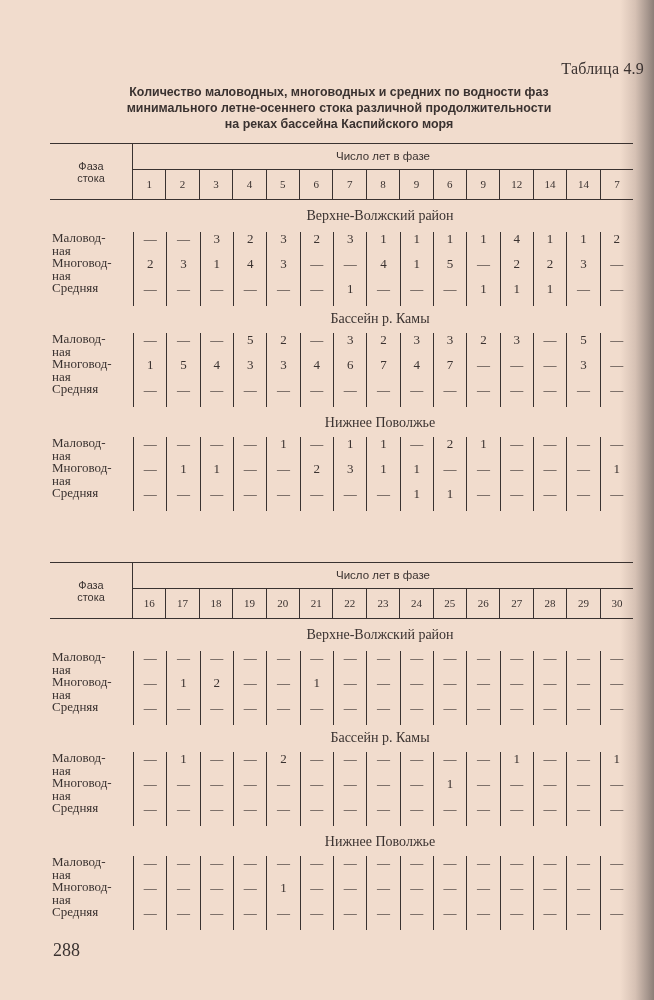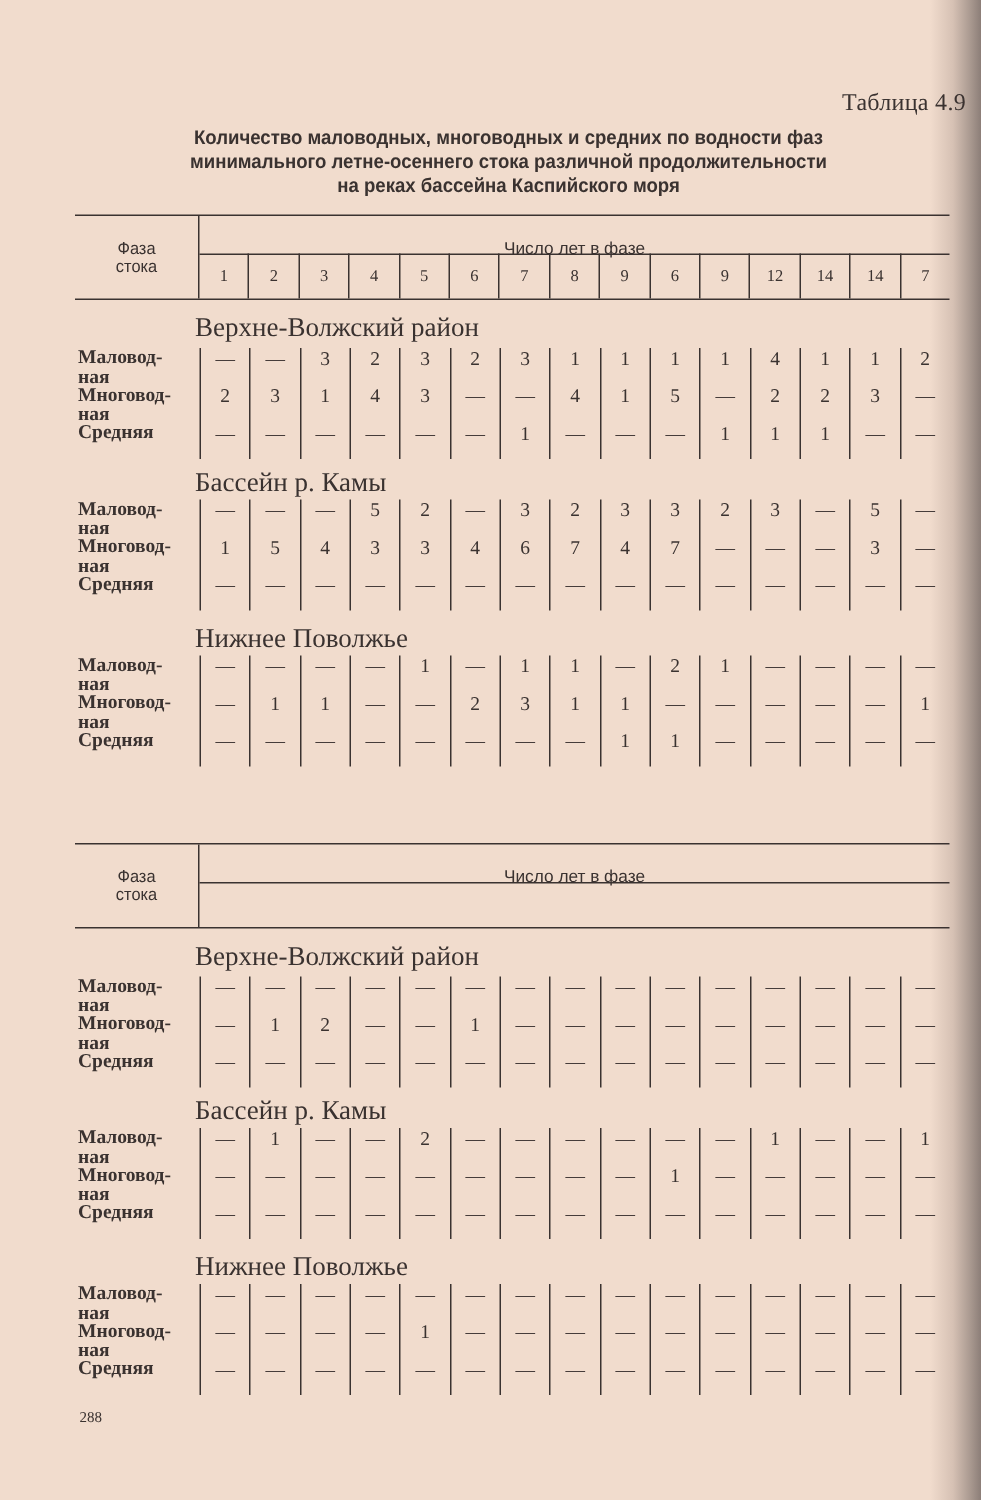--- a/index.html
+++ b/index.html
@@ -31,54 +31,54 @@
     position: absolute; left: 0; top: 0; width: 82px; height: 55px;
     font-size: 11.5px; line-height: 12px; text-align: center;
     display: flex; align-items: center; justify-content: center;
     font-family: "Liberation Sans", "DejaVu Sans", sans-serif; transform: scaleX(0.95);
   }
   .hdr-vline {
     position: absolute; left: 82px; top: 0; width: 0; height: 55px;
     border-left: 1px solid #3a3230;
   }
   .hdr-years {
-    position: absolute; left: 83px; top: 16px; width: 500px; text-align: center;
+    position: absolute; left: 83px; top: 6px; width: 500px; text-align: center;
     font-size: 11.5px; font-family: "Liberation Sans", "DejaVu Sans", sans-serif;
   }
   .hdr-subline {
     position: absolute; left: 83px; right: 0; top: 25px; border-top: 1px solid #3a3230;
   }
   .hdr-nums {
     position: absolute; left: 83px; top: 25px; width: 500px; height: 30px; display: flex;
   }
   .hdr-num {
     flex: 1; display: flex; align-items: center; justify-content: center;
     font-size: 11px; border-left: 1px solid #3a3230;
   }
   .hdr-num:first-child { border-left: none; }
   .region-title {
-    position: absolute; left: 130px; width: 500px; font-size: 18px;
+    position: absolute; left: 130px; width: 500px; text-align: center; font-size: 14px;
   }
   .region-block {
     position: absolute; left: 50px; width: 583px; height: 74px;
   }
   .row-labels {
-    position: absolute; left: 2px; top: 0; width: 80px; font-size: 13px; line-height: 12.5px; font-weight: bold;
+    position: absolute; left: 2px; top: 0; width: 80px; font-size: 13px; line-height: 12.5px;
   }
   .row-labels div { height: 12.5px; }
   .grid {
     position: absolute; left: 83px; top: 0; width: 500px; height: 74px; display: flex;
   }
   .col {
     flex: 1; border-left: 1px solid #3a3230; display: flex; flex-direction: column;
     align-items: center;
   }
   .col .cell { height: 25px; font-size: 13px; line-height: 14px; text-align: center; width: 100%; }
   .col .cell.last { height: 24px; }
-  .page-number { position: absolute; left: 53px; top: 940px; font-size: 10px; }
+  .page-number { position: absolute; left: 53px; top: 940px; font-size: 18px; }
 </style>
 </head>
 <body>
 
 <div class="page-shade"></div>
 
 <div class="table-label">Таблица 4.9</div>
 
 <div class="title">
   <div>Количество маловодных, многоводных и средних по водности фаз</div>
@@ -379,20 +379,37 @@
     <div class="header" style="top: 562px;">
       <div class="hdr-phase">
         <div>
           <div>Фаза</div>
           <div>стока</div>
         </div>
       </div>
       <div class="hdr-vline"></div>
       <div class="hdr-years">Число лет в фазе</div>
       <div class="hdr-subline"></div>
+      <div class="hdr-nums">
+        <div class="hdr-num">16</div>
+        <div class="hdr-num">17</div>
+        <div class="hdr-num">18</div>
+        <div class="hdr-num">19</div>
+        <div class="hdr-num">20</div>
+        <div class="hdr-num">21</div>
+        <div class="hdr-num">22</div>
+        <div class="hdr-num">23</div>
+        <div class="hdr-num">24</div>
+        <div class="hdr-num">25</div>
+        <div class="hdr-num">26</div>
+        <div class="hdr-num">27</div>
+        <div class="hdr-num">28</div>
+        <div class="hdr-num">29</div>
+        <div class="hdr-num">30</div>
+      </div>
     </div>
     <div class="region-title" style="top: 627px;">Верхне-Волжский район</div>
     <div class="region-block" style="top: 651px;">
       <div class="row-labels">
         <div>Маловод-</div>
         <div>ная</div>
         <div>Многовод-</div>
         <div>ная</div>
         <div>Средняя</div>
       </div>

